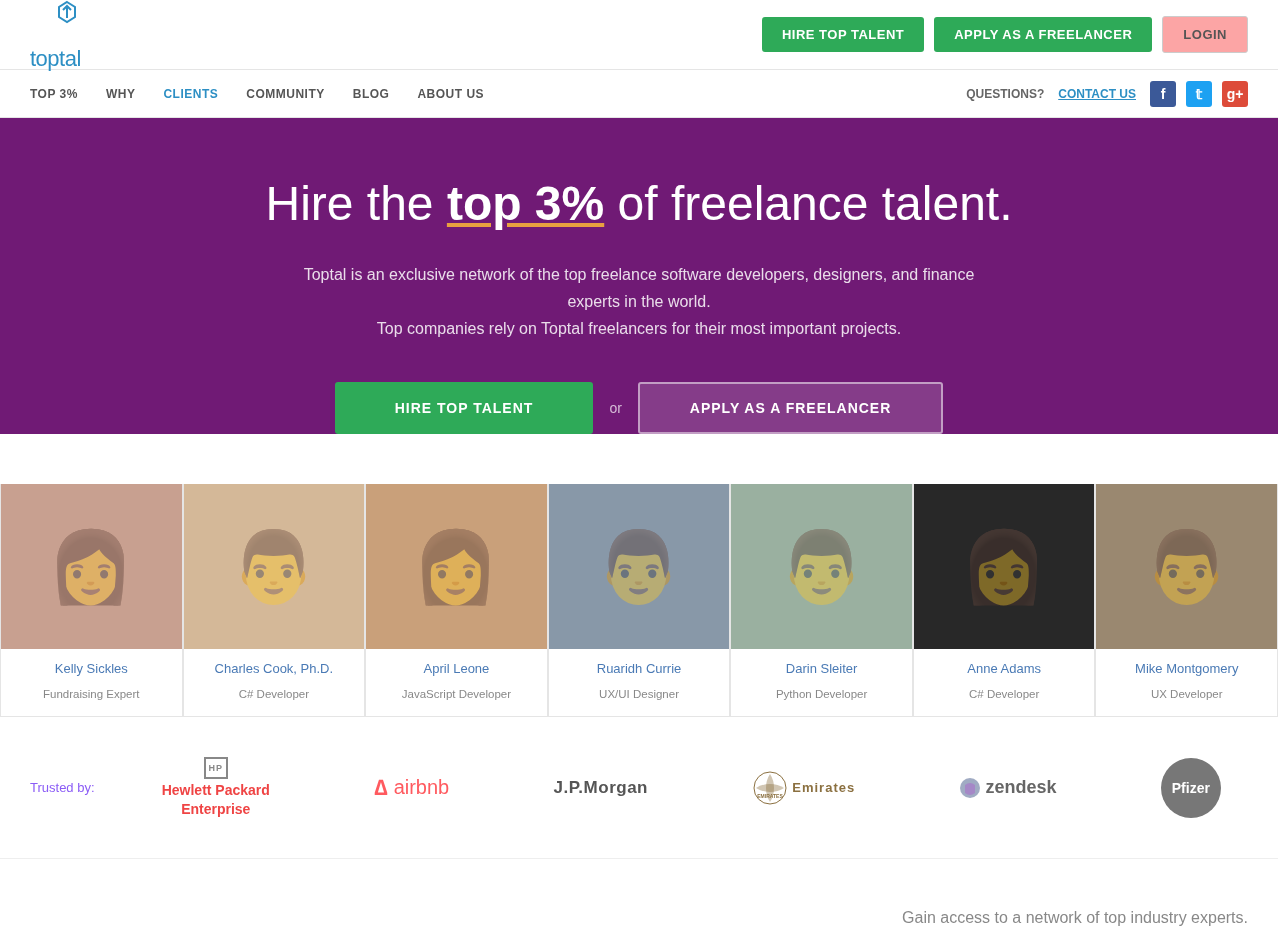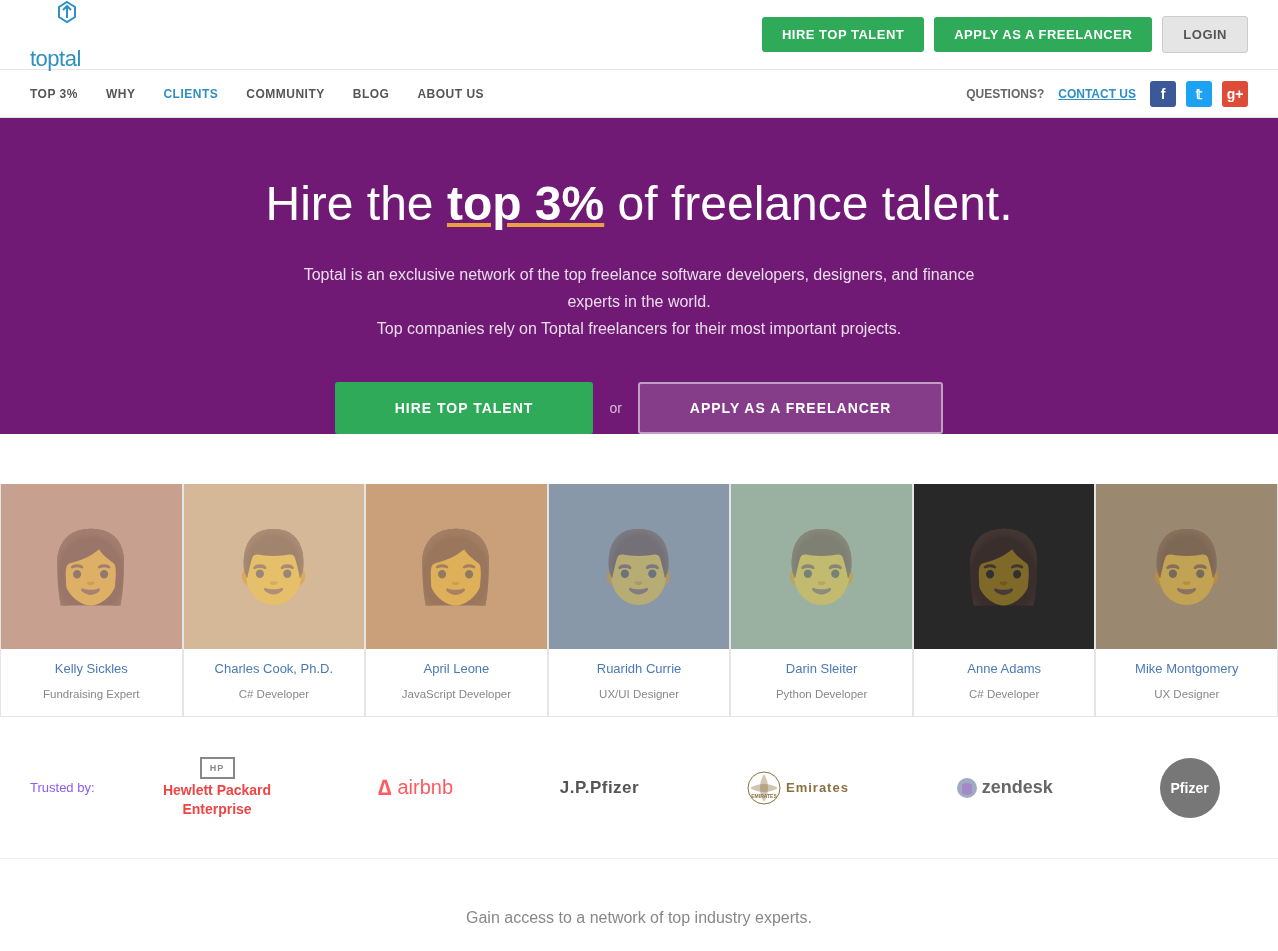--- a/index.html
+++ b/index.html
@@ -55,21 +55,21 @@
       border: none;
       padding: 10px 20px;
       font-size: 13px;
       font-weight: 700;
       letter-spacing: 0.5px;
       cursor: pointer;
       border-radius: 3px;
       text-transform: uppercase;
     }
     .btn-login {
-      background: #e5e5e5;
+      background: #fca5a5;
       color: #555;
       border: 1px solid #ccc;
       padding: 10px 20px;
       font-size: 13px;
       font-weight: 700;
       letter-spacing: 0.5px;
       cursor: pointer;
       border-radius: 3px;
       text-transform: uppercase;
     }
@@ -251,41 +251,42 @@
     .trusted-logo {
       font-size: 18px;
       color: #666;
       font-weight: 600;
       display: flex;
       align-items: center;
       gap: 6px;
     }
     .trusted-logo.hp { flex-direction: column; gap: 2px; }
     .hp-box {
-      width: 35px;
+      width: 24px;
       height: 22px;
       border: 2px solid #888;
       display: flex;
       align-items: center;
       justify-content: center;
       font-size: 9px;
       color: #888;
       font-weight: 700;
       letter-spacing: 1px;
     }
     .hp-text { font-size: 14px; color: #ef4444; font-weight: 600; text-align: center; line-height: 1.3; }
 
     
     .network-section {
       text-align: center;
       padding: 50px 30px 30px;
     }
     .network-desc {
       font-size: 16px;
       color: #888;
+      text-align: right;
     }
 
     
     .categories {
       display: flex;
       gap: 20px;
       padding: 20px 30px 0;
     }
 
     
@@ -380,39 +381,39 @@
       <div class="freelancer-role">Python Developer</div>
     </div>
     <div class="freelancer-card">
       <div class="person-silhouette" style="background:#282828;">👩</div>
       <div class="freelancer-name">Anne Adams</div>
       <div class="freelancer-role">C# Developer</div>
     </div>
     <div class="freelancer-card">
       <div class="person-silhouette" style="background:#9a8870;">👨</div>
       <div class="freelancer-name">Mike Montgomery</div>
-      <div class="freelancer-role">UX Designer</div>
+      <div class="freelancer-role">UX Developer</div>
     </div>
   </div>
 
 <div class="trusted-section">
   <span class="trusted-label">Trusted by:</span>
   <div class="trusted-logos">
 
     <div class="trusted-logo hp">
       <div class="hp-box">HP</div>
       <div class="hp-text">Hewlett Packard<br>Enterprise</div>
     </div>
 
     <div class="trusted-logo" style="font-size:22px; color:#ff5a5f; font-style:italic;">
       <span style="font-size:22px; color:#ff5a5f;">∆</span>
       <span style="font-size:20px; color:#ff5a5f; font-weight:400; font-style:normal;"> airbnb</span>
     </div>
 
-    <div class="trusted-logo" style="font-size:17px; color:#555; letter-spacing:0.5px;">J.P.Pfizer</div>
+    <div class="trusted-logo" style="font-size:17px; color:#555; letter-spacing:0.5px;">J.P.Morgan</div>
 
     <div class="trusted-logo" style="flex-direction:row; gap:4px; align-items:center;">
       <svg width="36" height="36" viewBox="0 0 36 36">
         <circle cx="18" cy="18" r="16" fill="none" stroke="#8b7040" stroke-width="1"></circle>
         <path d="M18 4 Q22 10 22 18 Q22 26 18 32 Q14 26 14 18 Q14 10 18 4Z" fill="#8b7040" opacity="0.4"></path>
         <path d="M4 18 Q10 14 18 14 Q26 14 32 18 Q26 22 18 22 Q10 22 4 18Z" fill="#8b7040" opacity="0.4"></path>
         <text x="18" y="28" text-anchor="middle" font-size="5" fill="#8b7040" font-weight="600">EMIRATES</text>
       </svg>
       <span style="font-size:13px; color:#8b7040; font-weight:600; letter-spacing:1px;">Emirates</span>
     </div>

